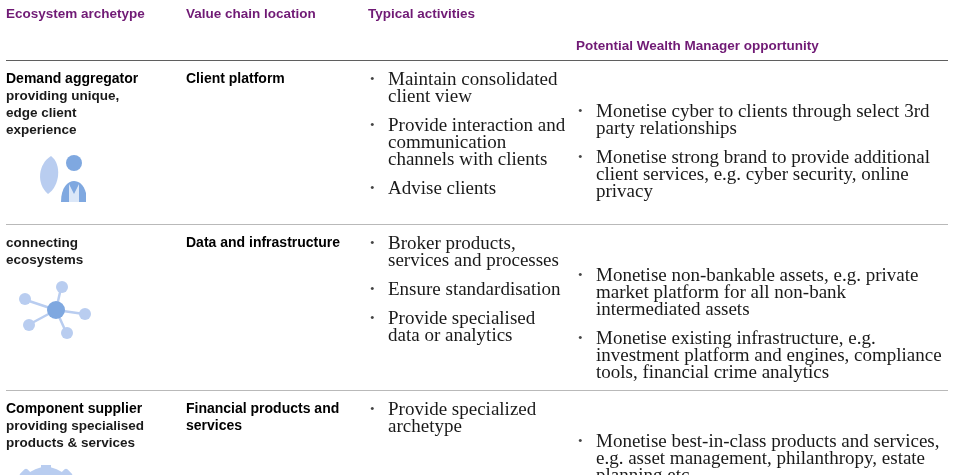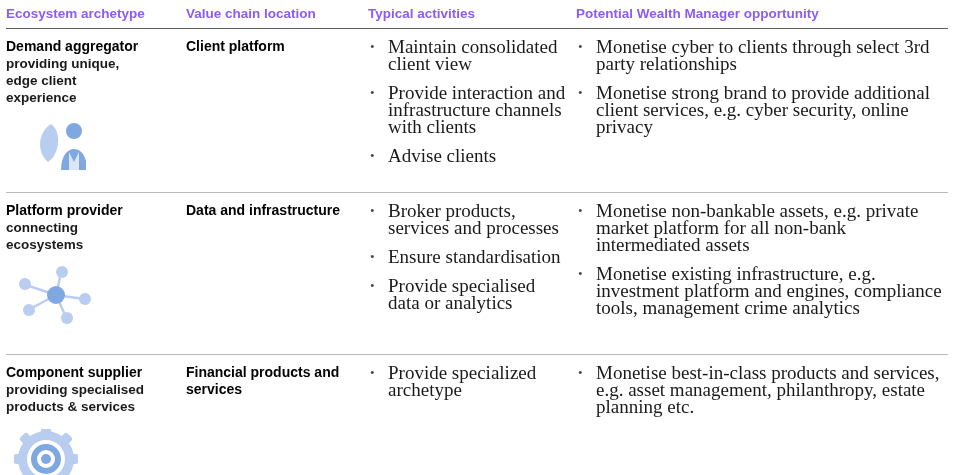--- a/index.html
+++ b/index.html
@@ -30,27 +30,27 @@
   .body-row {
     border-bottom: 1.5px solid #b9b9b9;
     padding: 9px 0 10px 0;
   }
   .last-row {
     border-bottom: 1.5px solid #b9b9b9;
   }
   .col-1 { width: 152px; flex: 0 0 152px; padding-right: 8px; box-sizing: border-box; }
   .col-2 { width: 182px; flex: 0 0 182px; padding-right: 8px; box-sizing: border-box; margin-left: 28px; }
   .col-3 { width: 208px; flex: 0 0 208px; padding-right: 8px; box-sizing: border-box; }
-  .col-4 { flex: 1 1 auto; box-sizing: border-box; }
+  .col-4 { flex: 1 1 auto; box-sizing: border-box; margin-top: 32px; }
 
   .header-cell {
     font-size: 13.5px;
     font-weight: bold;
     line-height: 15px;
-    color: #8b5cf6;
+    color: #701a75;
   }
   .arch-title {
     font-size: 14px;
     font-weight: bold;
     line-height: 17px;
     color: #000000;
   }
   .arch-sub {
     font-size: 13.5px;
     font-weight: bold;
@@ -123,35 +123,34 @@
           <path d="M63,34 L68,44 L73,34 L73,52 L63,52 Z" fill="#dbe7f8"></path>
         </svg>
       </div>
     </div>
     <div class="col-2">
       <div class="vc-title">Client platform</div>
     </div>
     <div class="col-3">
       <ul class="bullets">
         <li>Maintain consolidated client view</li>
-        <li>Provide interaction and infrastructure channels with clients</li>
+        <li>Provide interaction and communication channels with clients</li>
         <li>Advise clients</li>
       </ul>
     </div>
     <div class="col-4">
       <ul class="bullets">
         <li>Monetise cyber to clients through select 3rd party relationships</li>
         <li>Monetise strong brand to provide additional client services, e.g. cyber security, online privacy</li>
       </ul>
     </div>
   </div>
 
   <div class="row body-row r2">
     <div class="col-1">
-      <div class="arch-title">Platform provider</div>
       <div class="arch-sub">connecting ecosystems</div>
       <div class="icon-wrap">
         <svg width="100" height="62" viewBox="0 0 100 62">
           <g stroke="#b9cdf0" stroke-width="2.5" fill="none">
             <line x1="50" y1="30" x2="20" y2="20"></line>
             <line x1="50" y1="30" x2="24" y2="44"></line>
             <line x1="50" y1="30" x2="55" y2="8"></line>
             <line x1="50" y1="30" x2="78" y2="34"></line>
             <line x1="50" y1="30" x2="60" y2="52"></line>
           </g>
@@ -170,21 +169,21 @@
     <div class="col-3">
       <ul class="bullets">
         <li>Broker products, services and processes</li>
         <li>Ensure standardisation</li>
         <li>Provide specialised data or analytics</li>
       </ul>
     </div>
     <div class="col-4">
       <ul class="bullets">
         <li>Monetise non-bankable assets, e.g. private market platform for all non-bank intermediated assets</li>
-        <li>Monetise existing infrastructure, e.g. investment platform and engines, compliance tools, management crime analytics</li>
+        <li>Monetise existing infrastructure, e.g. investment platform and engines, compliance tools, financial crime analytics</li>
       </ul>
     </div>
   </div>
 
   <div class="row body-row last-row r3">
     <div class="col-1">
       <div class="arch-title">Component supplier</div>
       <div class="arch-sub">providing specialised products &amp; services</div>
       <div class="icon-wrap small">
         <svg width="80" height="62" viewBox="0 0 80 62">

